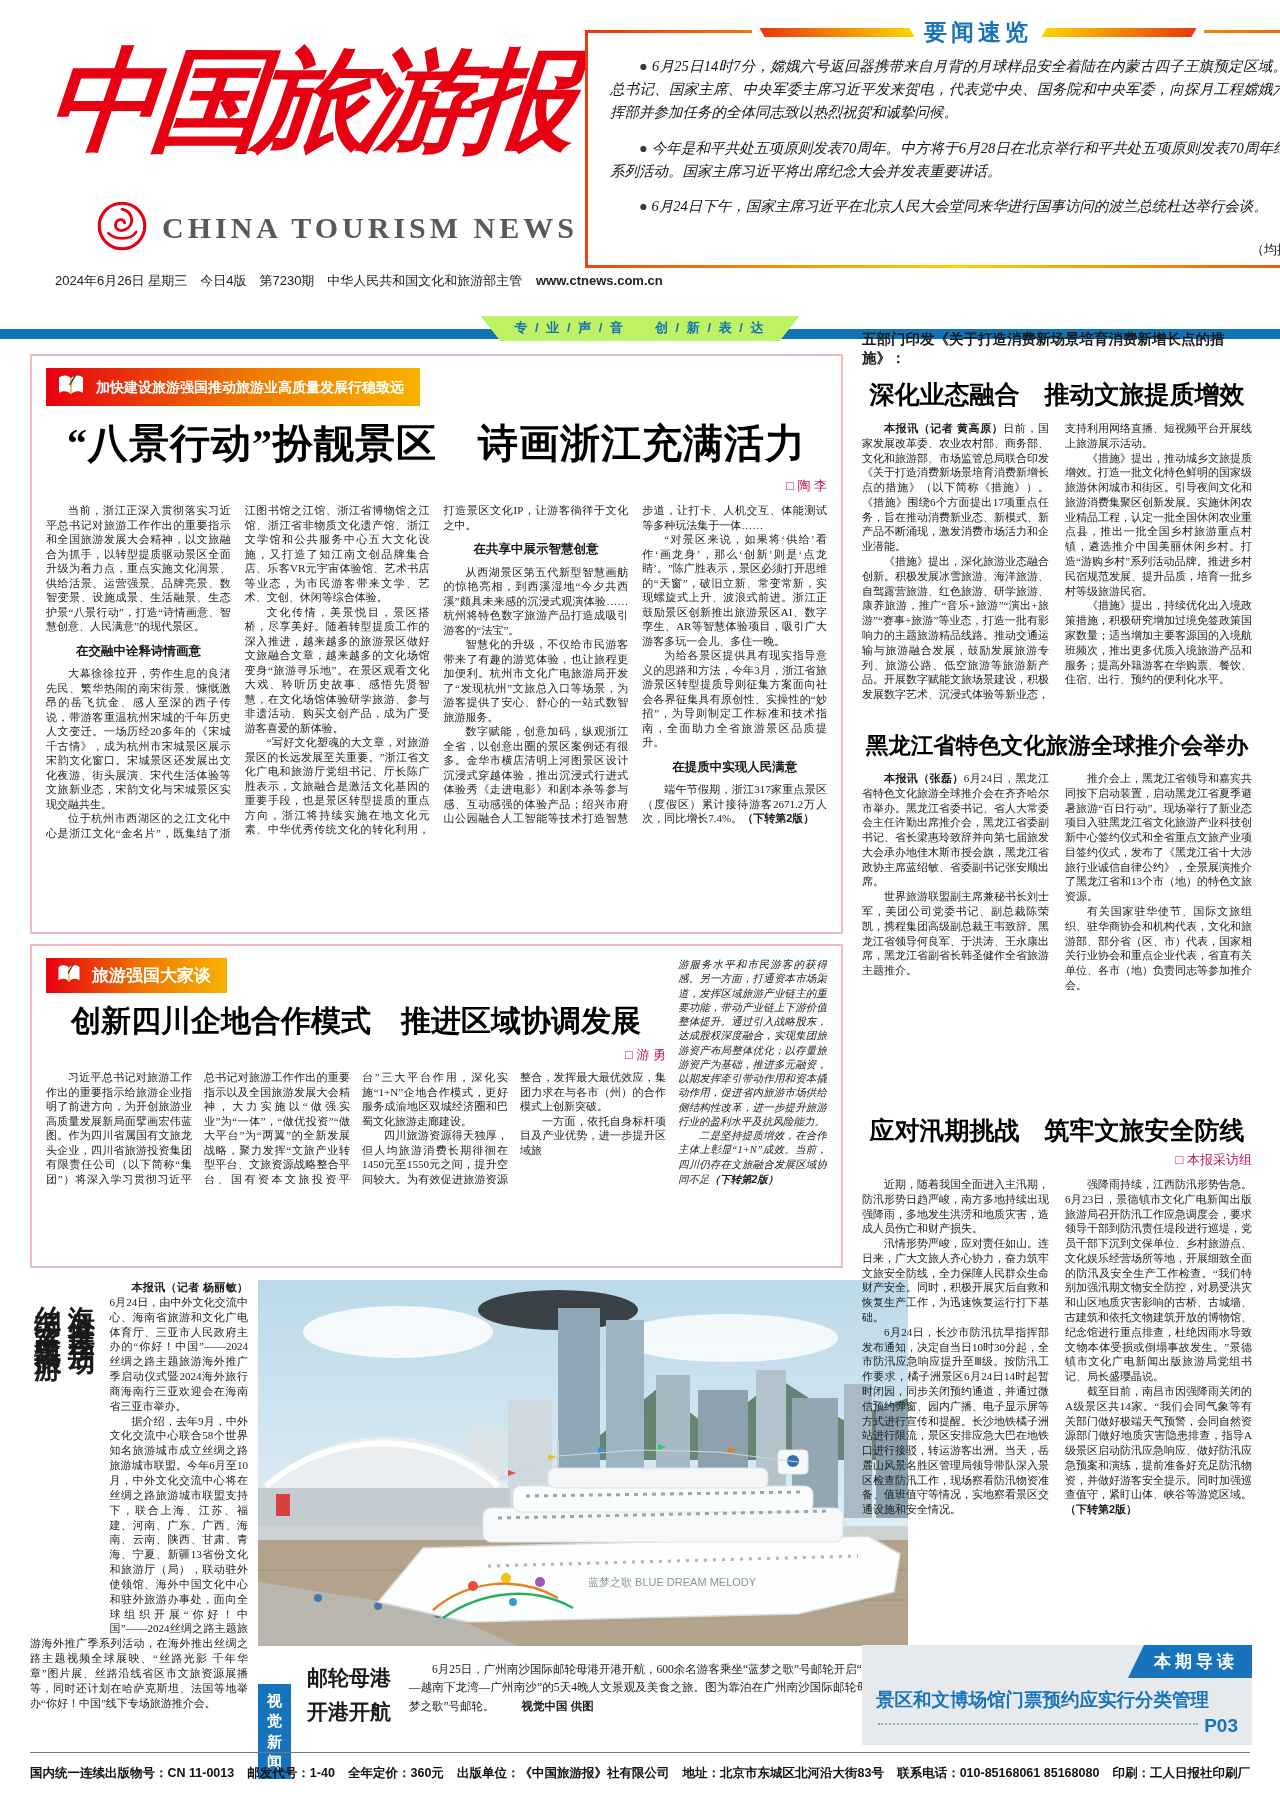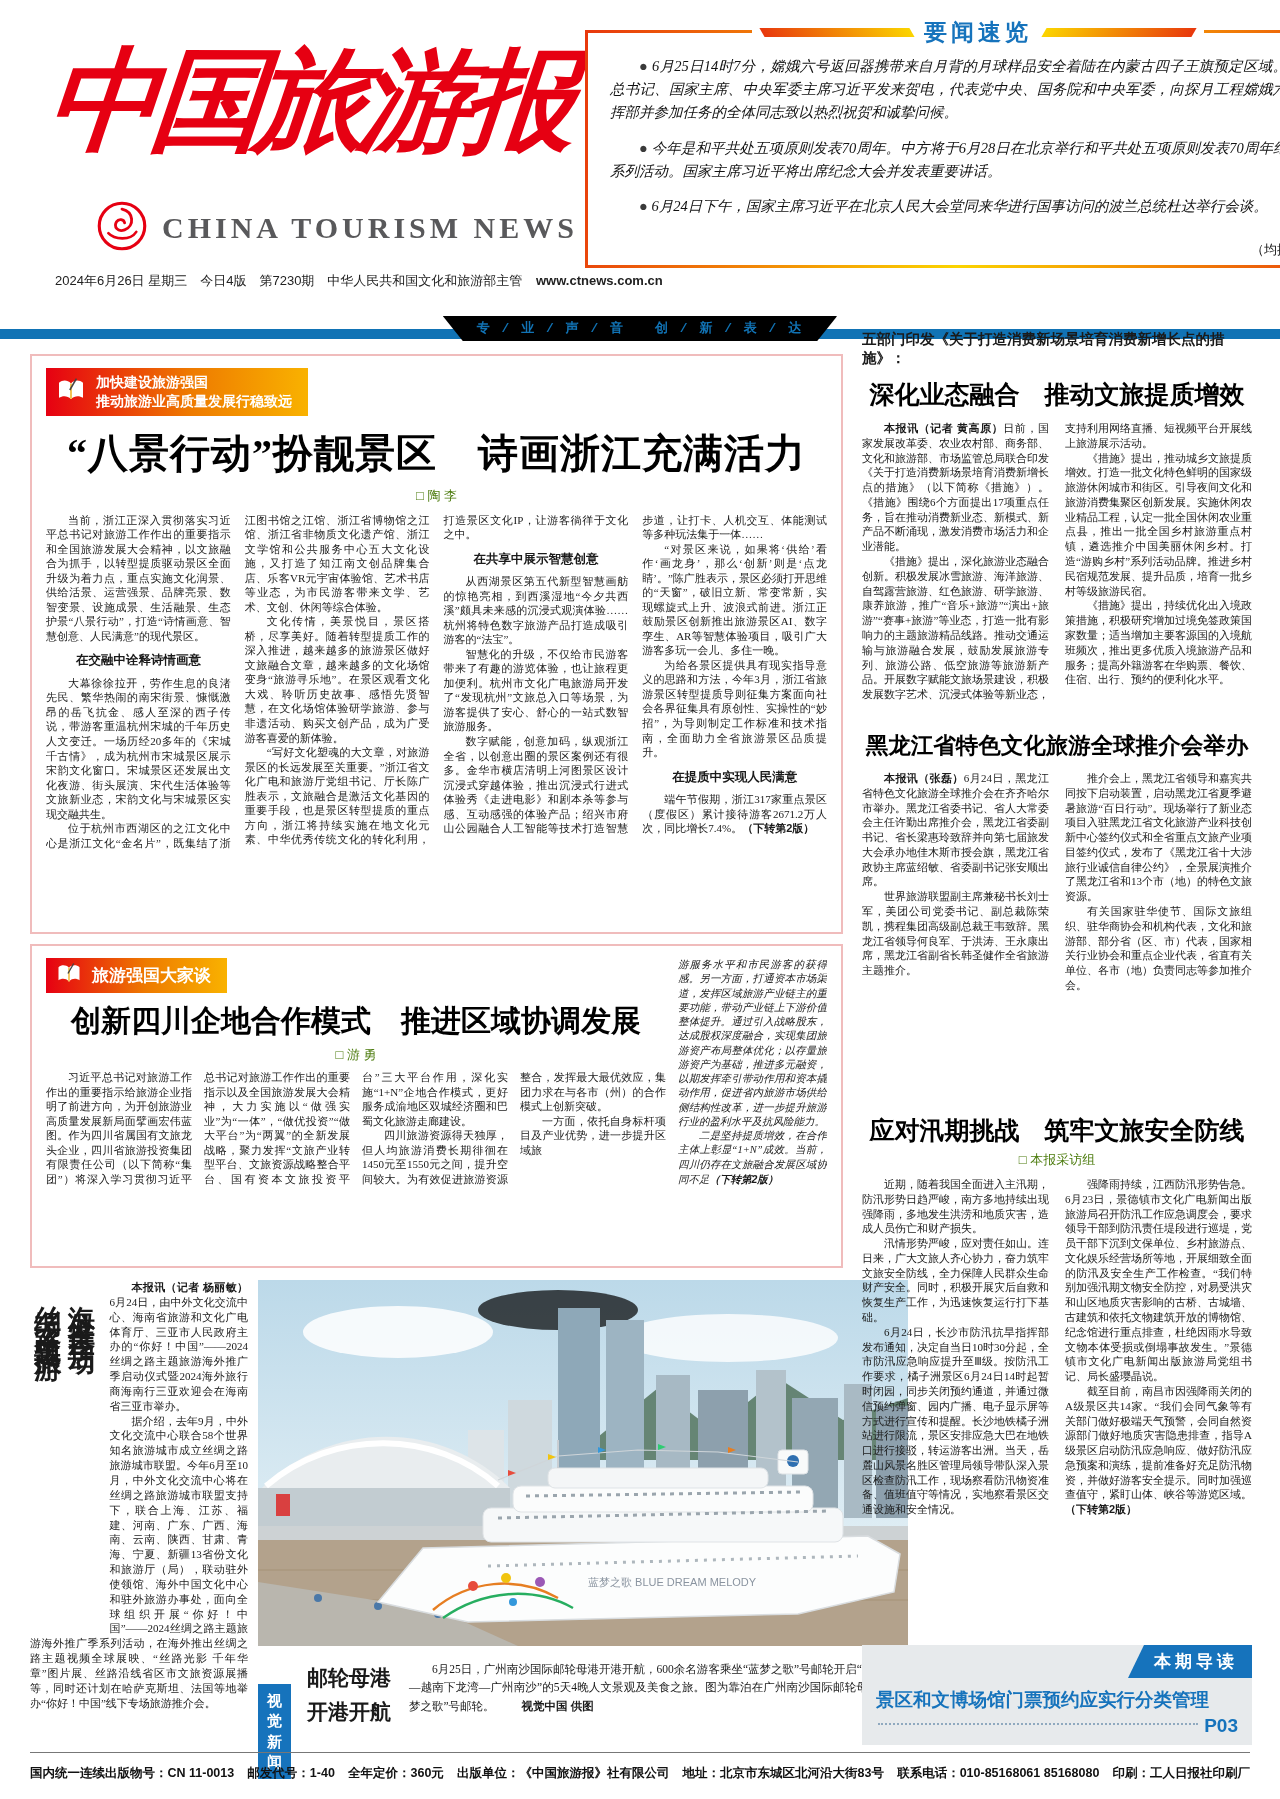--- a/index.html
+++ b/index.html
@@ -27,33 +27,33 @@
   .decor-bar.lft{transform:skewX(30deg);}
   .brief-items{padding:22px 22px 4px 22px;}
   .brief-item{margin:0 0 12px 0;font-size:14.5px;line-height:1.6;text-indent:2em;text-align:justify;
          font-style:italic;color:#111;}
   .brief-item::before{content:"● ";font-style:normal;color:#3a3a3a;}
   .brief-src{position:absolute;right:26px;bottom:6px;font-size:13px;color:#111;}
 
   
   .slogan{left:0;top:314px;width:1280px;height:27px;}
   .slogan .bar{position:absolute;left:0;right:0;bottom:2px;height:10px;background:#1173b5;}
-  .slogan .label{position:absolute;left:50%;transform:translateX(-50%);bottom:0;background:#000000;
+  .slogan .label{position:absolute;left:50%;transform:translateX(-50%);bottom:0;background:#bef264;
          padding:3px 34px 4px;clip-path:polygon(0 0,100% 0,calc(100% - 20px) 100%,20px 100%);
-         font-family:Liberation Mono, monospace;font-size:13px;font-weight:700;color:#1173b5;
+         font-family:Liberation Sans, sans-serif;font-size:13px;font-weight:700;color:#1173b5;
          letter-spacing:2px;white-space:nowrap;}
 
   
   .pinkbox{border:2px solid #f0bcbc;box-sizing:border-box;background:#fff;}
   .badge{display:inline-flex;align-items:center;gap:10px;color:#fff;
          background:linear-gradient(90deg,#e60012 0%,#ee7a00 55%,#f9b200 100%);
          font-family:"Liberation Sans",sans-serif;font-weight:700;padding:5px 16px 5px 10px;}
-  .badge .blines{display:flex;flex-direction:column;line-height:1.35;font-size:14px;}
+  .badge .blines{display:flex;flex-direction:row;line-height:1.35;font-size:14px;}
   .headline{font-weight:900;color:#000;text-align:center;font-family:"Liberation Serif",serif;white-space:nowrap;}
-  .byline{text-align:center;font-size:13px;color:#4d7c0f;font-family:"Liberation Sans",sans-serif;}
+  .byline{text-align:right;font-size:13px;color:#be185d;font-family:"Liberation Sans",sans-serif;}
   .para{margin:0;text-indent:2em;text-align:justify;}
   .subhead{font-family:"Liberation Sans",sans-serif;font-weight:700;font-size:12.5px;text-align:center;
          margin:9px 0 7px;break-inside:avoid;}
   b{font-family:"Liberation Sans",sans-serif;}
   .turn{font-family:"Liberation Sans",sans-serif;}
 
   
   .box1{left:30px;top:354px;width:813px;height:580px;padding:12px 14px;}
   .box1 .headline{font-size:40px;margin:10px 0 6px;letter-spacing:1px;}
   .box1 .byline{margin-bottom:8px;}

